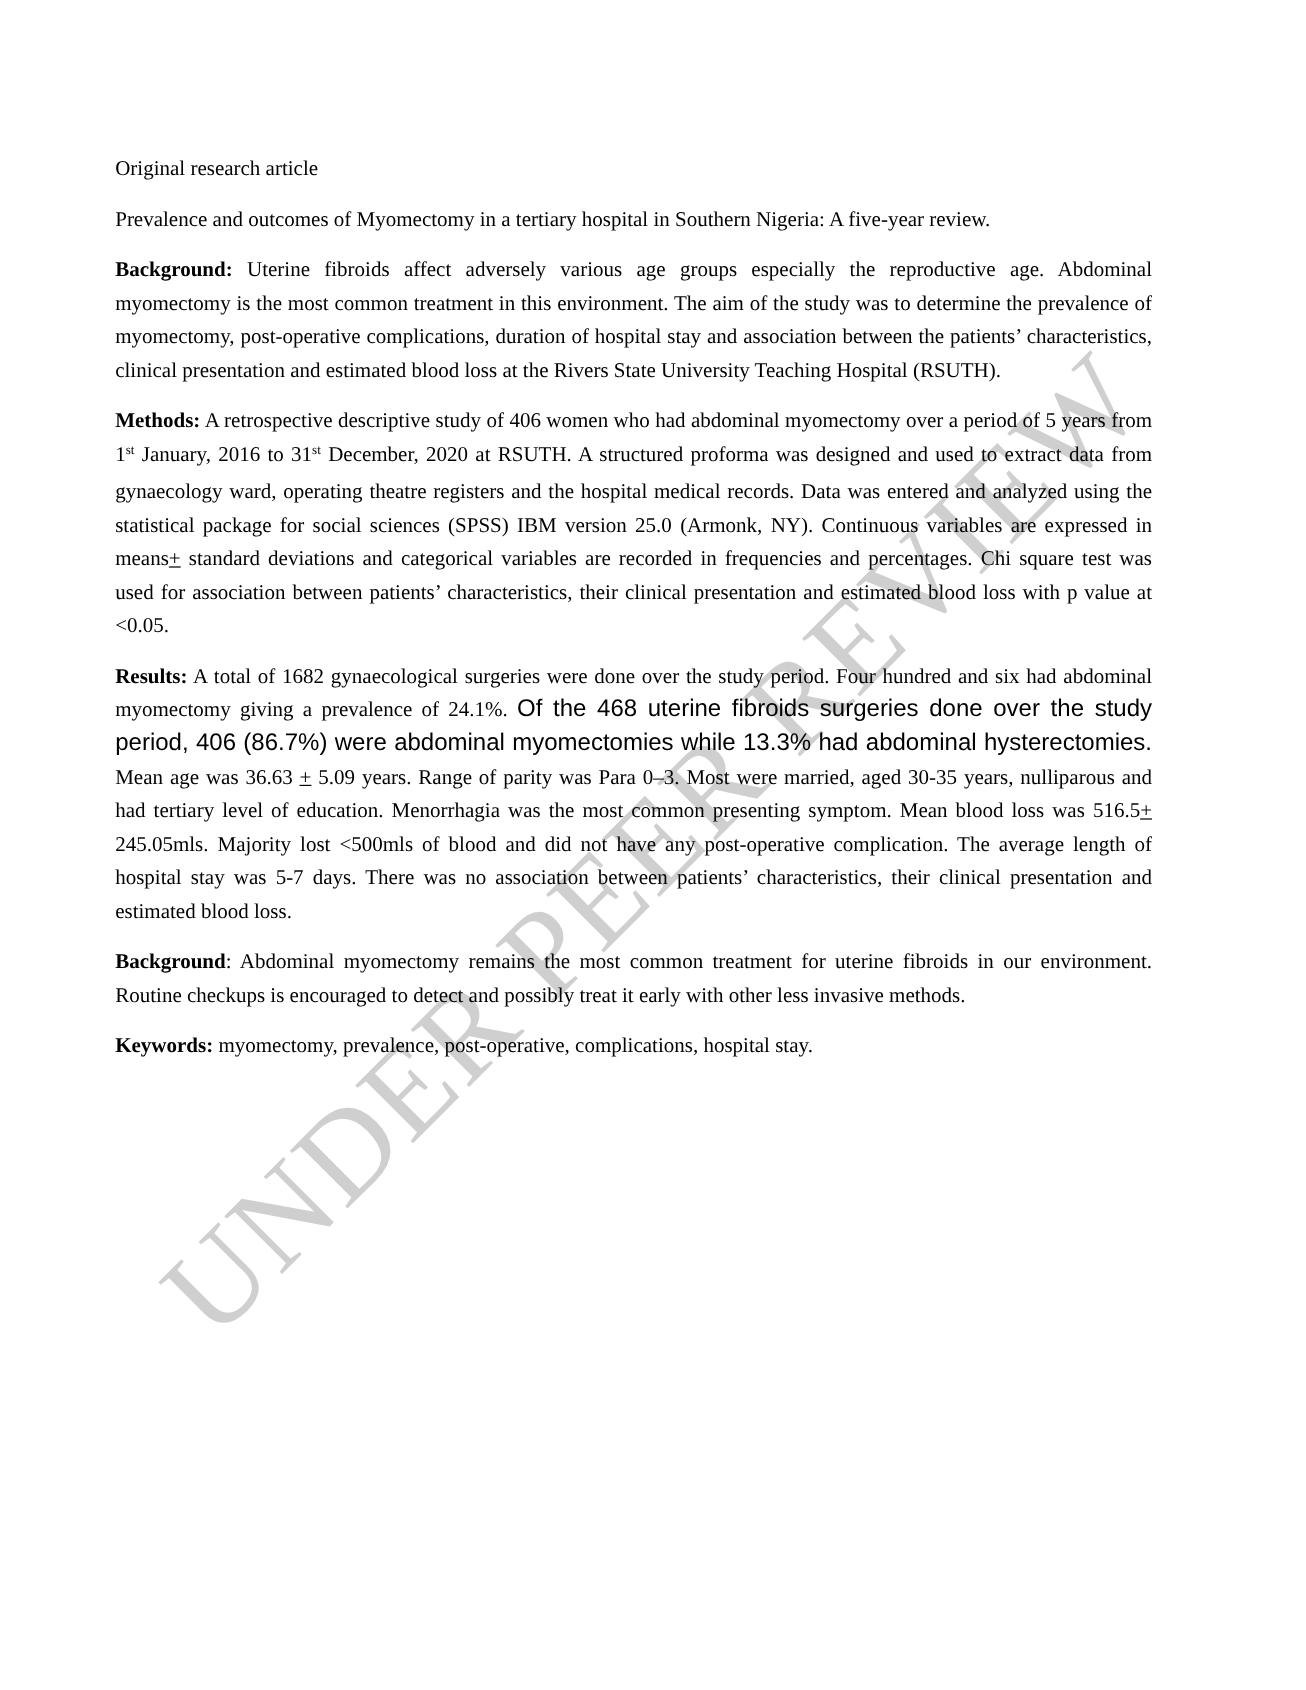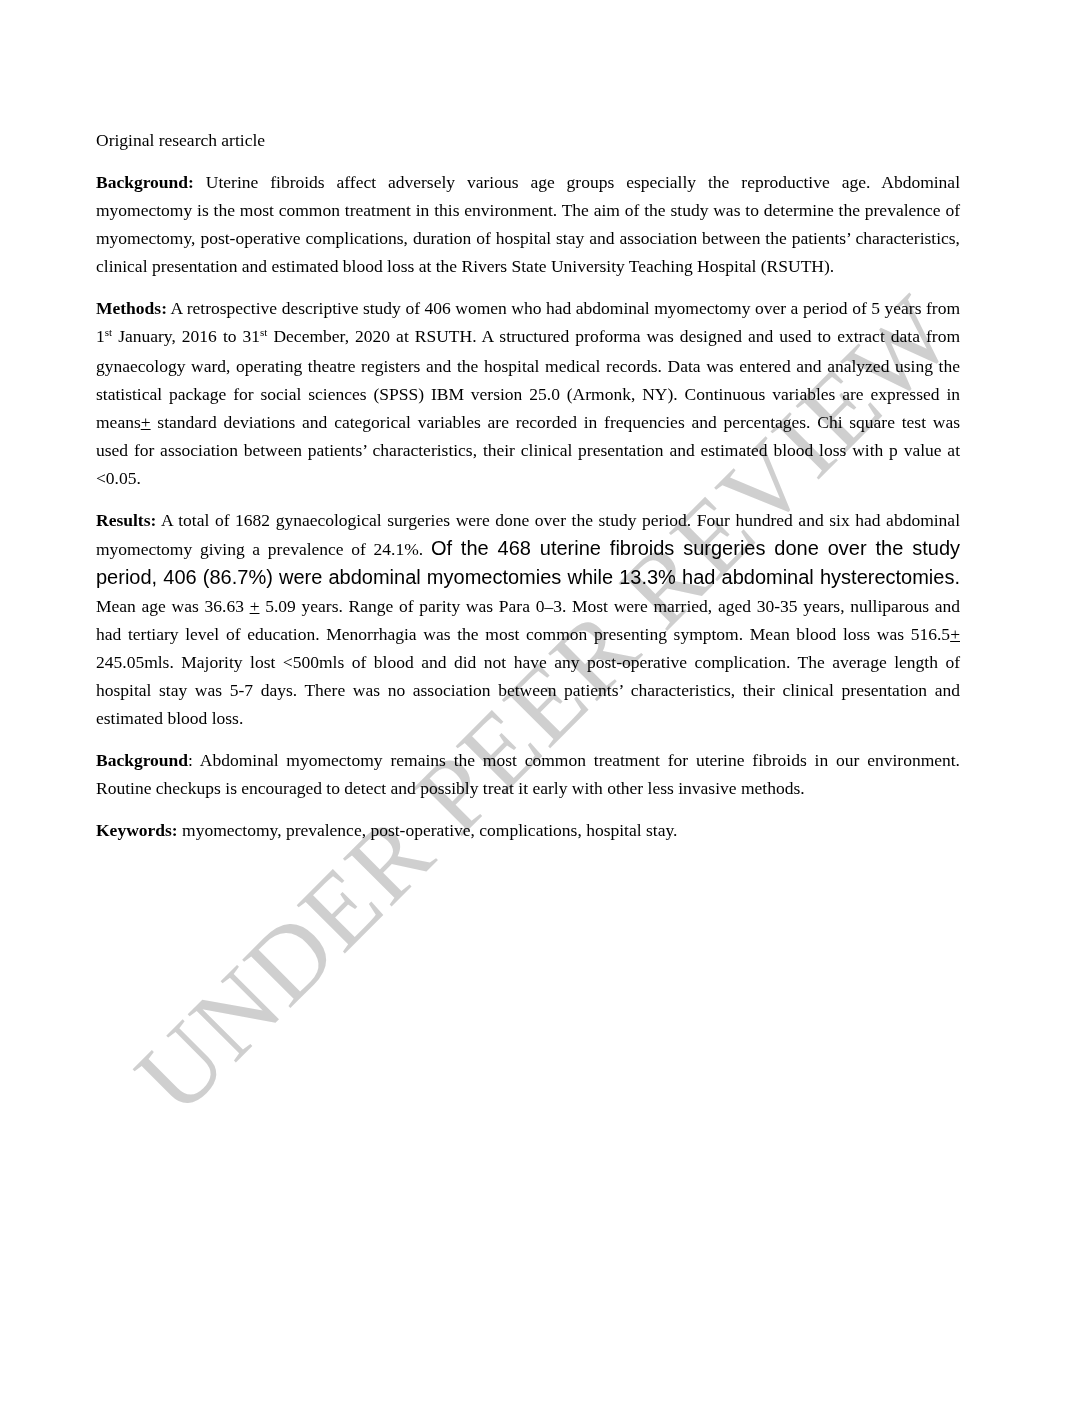--- a/index.html
+++ b/index.html
@@ -82,20 +82,21 @@
 <body>
 
 <div class="page">
 
   <div class="watermark">UNDER PEER REVIEW</div>
 
   <div class="content">
 
     <p class="article-type">Original research article</p>
 
+    <h1 class="title">Prevalence and outcomes of Myomectomy in a tertiary hospital in Southern Nigeria: A five-year review.</h1>
 
 
     <p class="para"><span class="b">Background:</span><span> Uterine fibroids affect adversely various age groups especially the reproductive age. Abdominal myomectomy is the most common treatment in this environment. The aim of the study was to determine the prevalence of myomectomy, post-operative complications, duration of hospital stay and association between the patients’ characteristics, clinical presentation and estimated blood loss at the Rivers State University Teaching Hospital (RSUTH).</span></p>
 
     <p class="para"><span class="b">Methods:</span><span> A retrospective descriptive study of 406 women who had abdominal myomectomy over a period of 5 years from 1</span><span class="sup">st</span><span> January, 2016 to 31</span><span class="sup">st</span><span> December, 2020 at RSUTH. A structured proforma was designed and used to extract data from gynaecology ward, operating theatre registers and the hospital medical records. Data was entered and analyzed using the statistical package for social sciences (SPSS) IBM version 25.0 (Armonk, NY). Continuous variables are expressed in means</span><span class="uplus">+</span><span> standard deviations and categorical variables are recorded in frequencies and percentages. Chi square test was used for association between patients’ characteristics, their clinical presentation and estimated blood loss with p value at &lt;0.05.</span></p>
 
     <p class="para"><span class="b">Results:</span><span> A total of 1682 gynaecological surgeries were done over the study period. Four hundred and six had abdominal myomectomy giving a prevalence of 24.1%. </span><span class="sans">Of the 468 uterine fibroids surgeries done over the study period, 406 (86.7%) were abdominal myomectomies while 13.3% had abdominal hysterectomies.</span><span> Mean age was 36.63 </span><span class="uplus">+</span><span> 5.09 years. Range of parity was Para 0–3. Most were married, aged 30-35 years, nulliparous and had tertiary level of education. Menorrhagia was the most common presenting symptom. Mean blood loss was 516.5</span><span class="uplus">+</span><span> 245.05mls. Majority lost &lt;500mls of blood and did not have any post-operative complication. The average length of hospital stay was 5-7 days. There was no association between patients’ characteristics, their clinical presentation and estimated blood loss.</span></p>
 
     <p class="para"><span class="b">Background</span><span>: Abdominal myomectomy remains the most common treatment for uterine fibroids in our environment. Routine checkups is encouraged to detect and possibly treat it early with other less invasive methods.</span></p>
 

